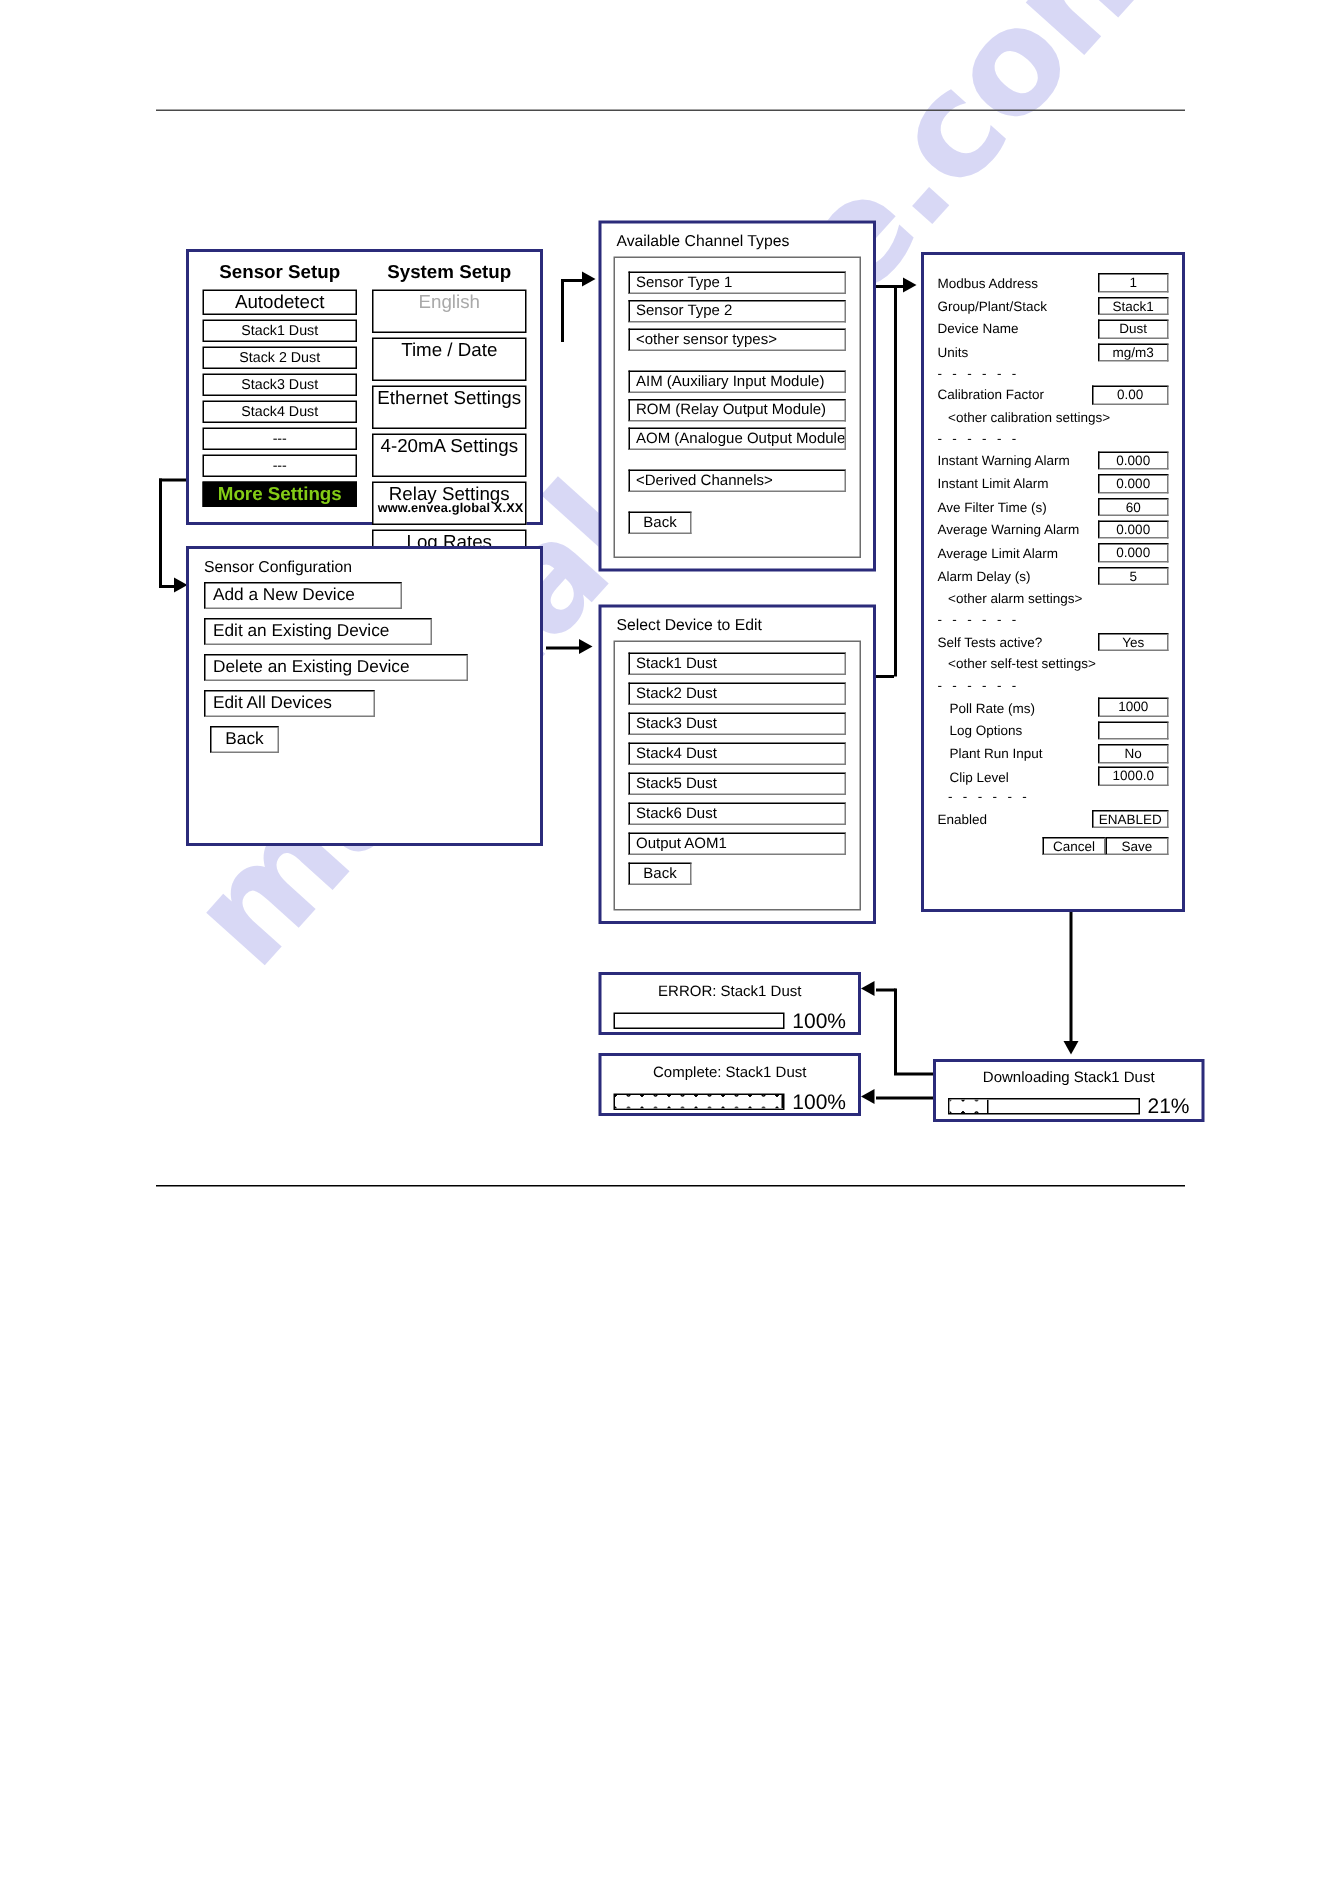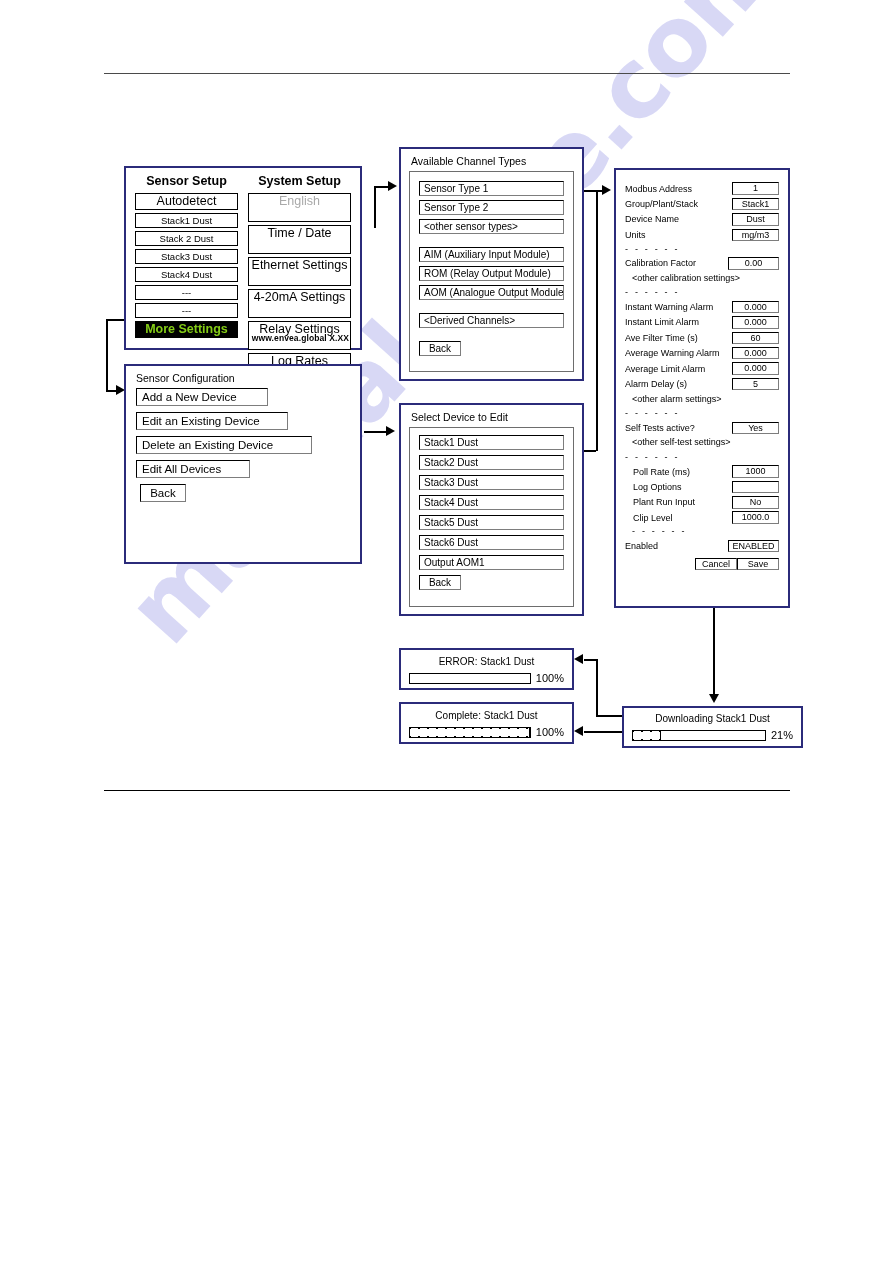--- a/index.html
+++ b/index.html
@@ -255,21 +255,21 @@
     left: 0; top: 0; bottom: 0;
     background-color: #ffffff;
     background-image:
       linear-gradient(45deg,  #000 1px, transparent 1px, transparent calc(100% - 1px), #000 calc(100% - 1px)),
       linear-gradient(-45deg, #000 1px, transparent 1px, transparent calc(100% - 1px), #000 calc(100% - 1px));
     background-size: 9px 9px;
     border-right: 1px solid #000;
     box-sizing: border-box;
   }
   .bar.empty .fill { background: transparent; border-right: 0; }
-  .dlg .pct { font-size: 11px; white-space: nowrap; text-align: center; }
+  .dlg .pct { font-size: 14px; white-space: nowrap; text-align: center; }
 
   #d-error { left: 399px; top: 648px; width: 175px; height: 42px; }
   #d-complete { left: 399px; top: 702px; width: 175px; height: 42px; }
   #d-download { left: 622px; top: 706px; width: 181px; height: 42px; }
   #d-download .cap { padding-top: 5px; }
 
   
   .ln {
     position: absolute;
     background: #000;

